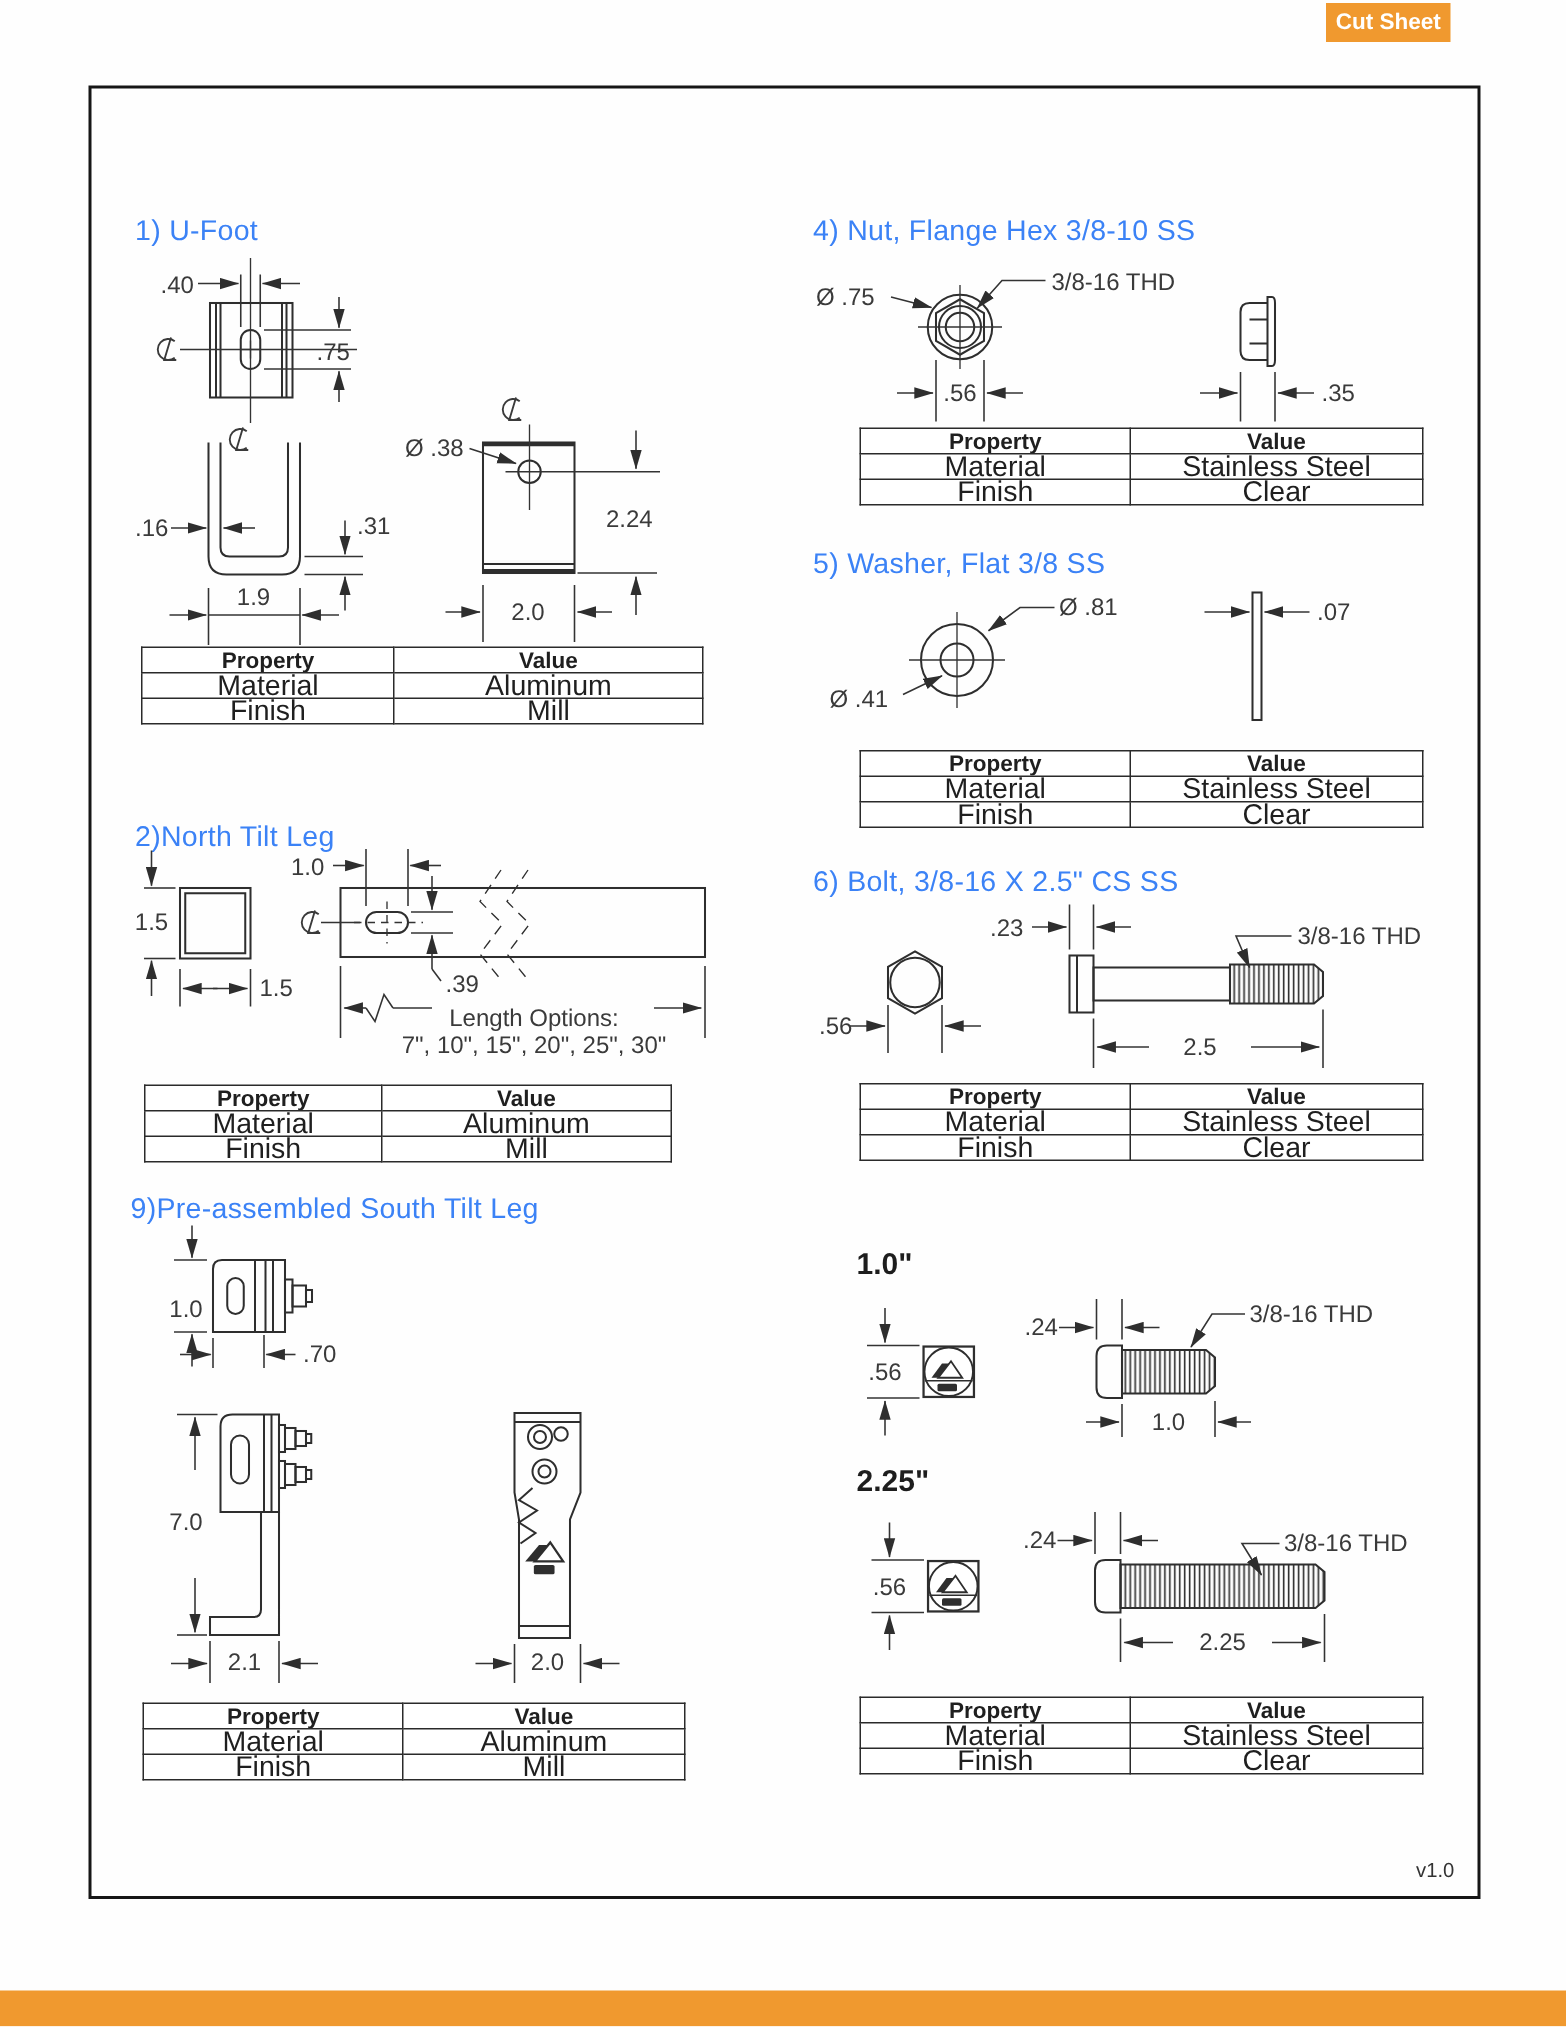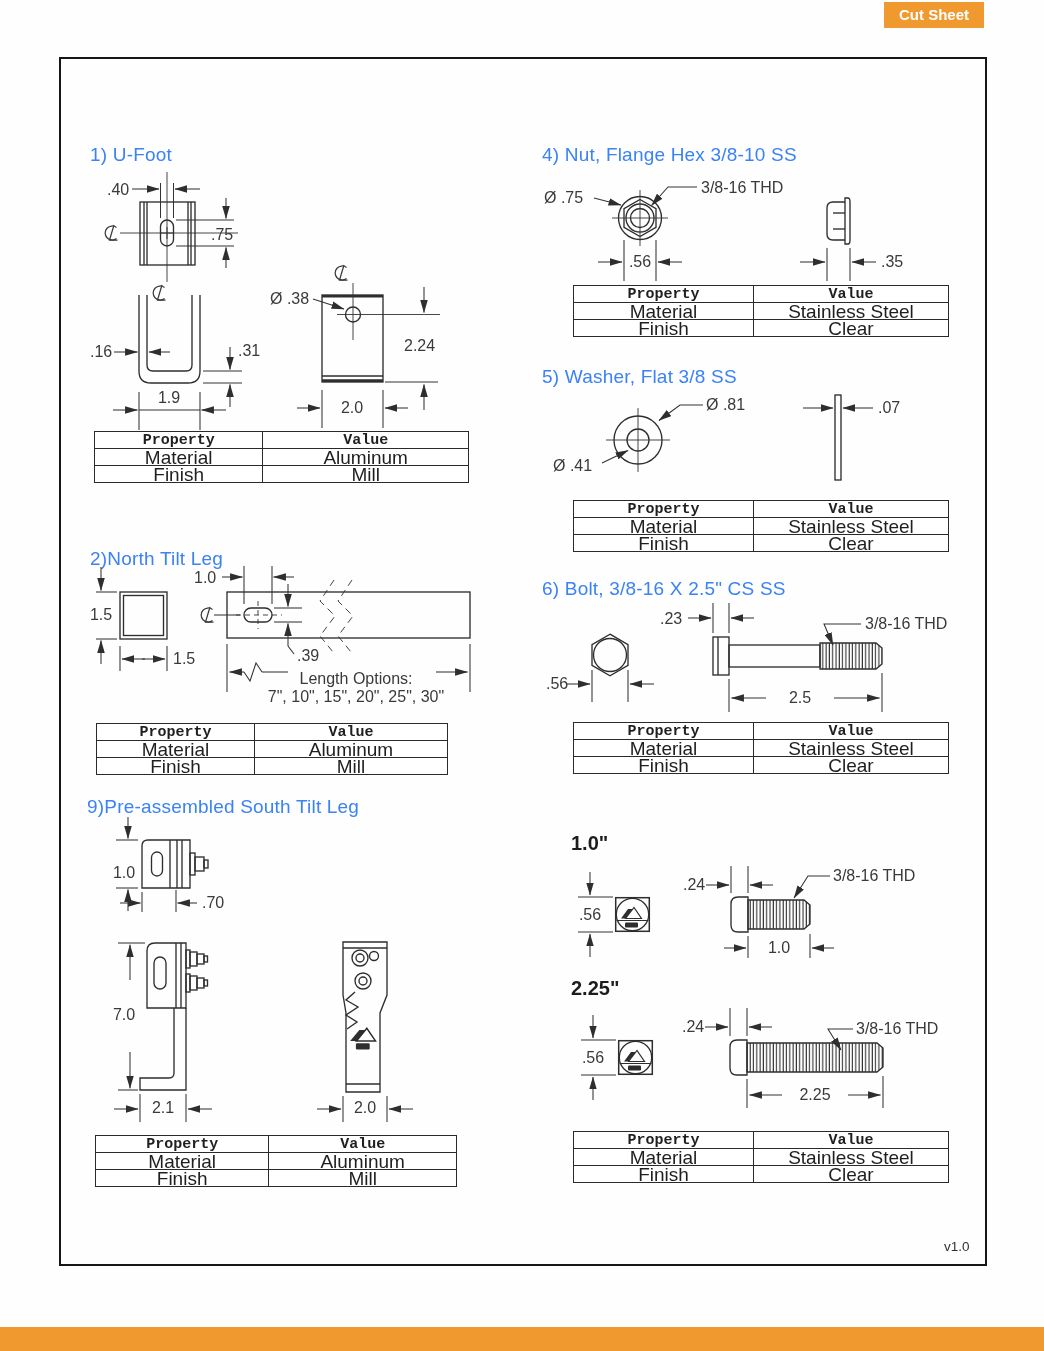--- a/index.html
+++ b/index.html
@@ -1,29 +1,29 @@
 <!DOCTYPE html>
 <html><head>
 <meta charset="utf-8">
 <style>
   html,body{margin:0;padding:0;background:#ffffff;}
   #sheet{position:relative;width:1044px;height:1351px;background:#fefefe;overflow:hidden;
          font-family:"Liberation Sans", sans-serif;}
-  .badge{position:absolute;left:884px;top:2px;width:100px;height:26px;line-height:26px;
+  .badge{position:absolute;left:884px;top:2px;width:83px;height:26px;line-height:26px;
          text-align:center;color:#ffffff;font-weight:bold;font-size:15px;}
   .border-box{position:absolute;left:59px;top:57px;width:924px;height:1205px;
               border:2px solid #161616;background:transparent;}
   .bottom-bar{position:absolute;left:0;top:1327px;width:1044px;height:24px;}
   .version{position:absolute;left:944px;top:1239px;font-size:13.5px;color:#333;text-align:center;}
   .sec-title{position:absolute;font-size:19px;color:#3b82f6;letter-spacing:.2px;white-space:nowrap;}
   .variant-label{position:absolute;font-size:20px;font-weight:bold;color:#1d1d1d;}
   .ptable{position:absolute;border-collapse:collapse;table-layout:fixed;
           text-align:center;color:#1f1f1f;background:#fff;}
   .ptable th,.ptable td{border:1.6px solid #2a2a2a;padding:0 4px;height:16px;line-height:15px;overflow:hidden;}
-  .ptable th{font-weight:bold;font-size:15px;font-family:Liberation Mono, monospace;}
+  .ptable th{font-weight:bold;font-size:15px;}
   .ptable td{font-size:19px;}
   svg#drawings{position:absolute;left:0;top:0;}
   svg text{fill:#3a3a3a;font-family:"Liberation Sans",sans-serif;font-size:16px;stroke:none;}
   .ln line,.ln path,.ln rect,.ln circle,.ln polyline,.ln polygon,.ln ellipse{fill:none;stroke:#2e2e2e;stroke-width:1.35px;}
   .dims line,.dims path,.dims polyline{fill:none;stroke:#333;stroke-width:1.05px;}
   .thin{stroke-width:0.9px !important;}
   .thick{stroke-width:2.6px !important;}
 </style>
 </head>
 <body>

